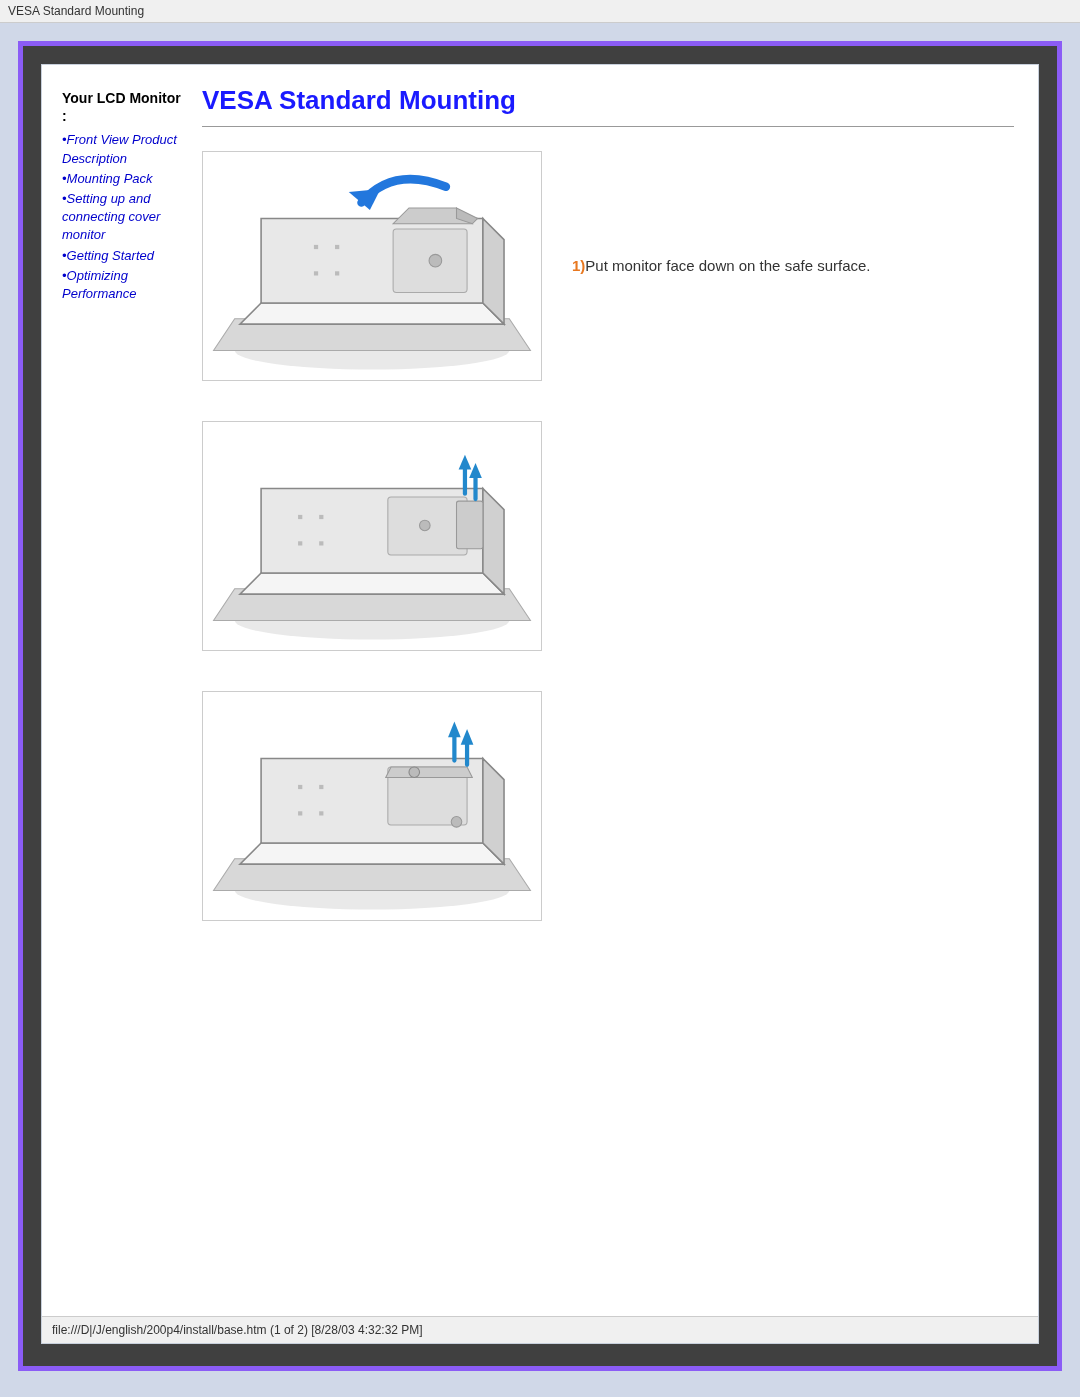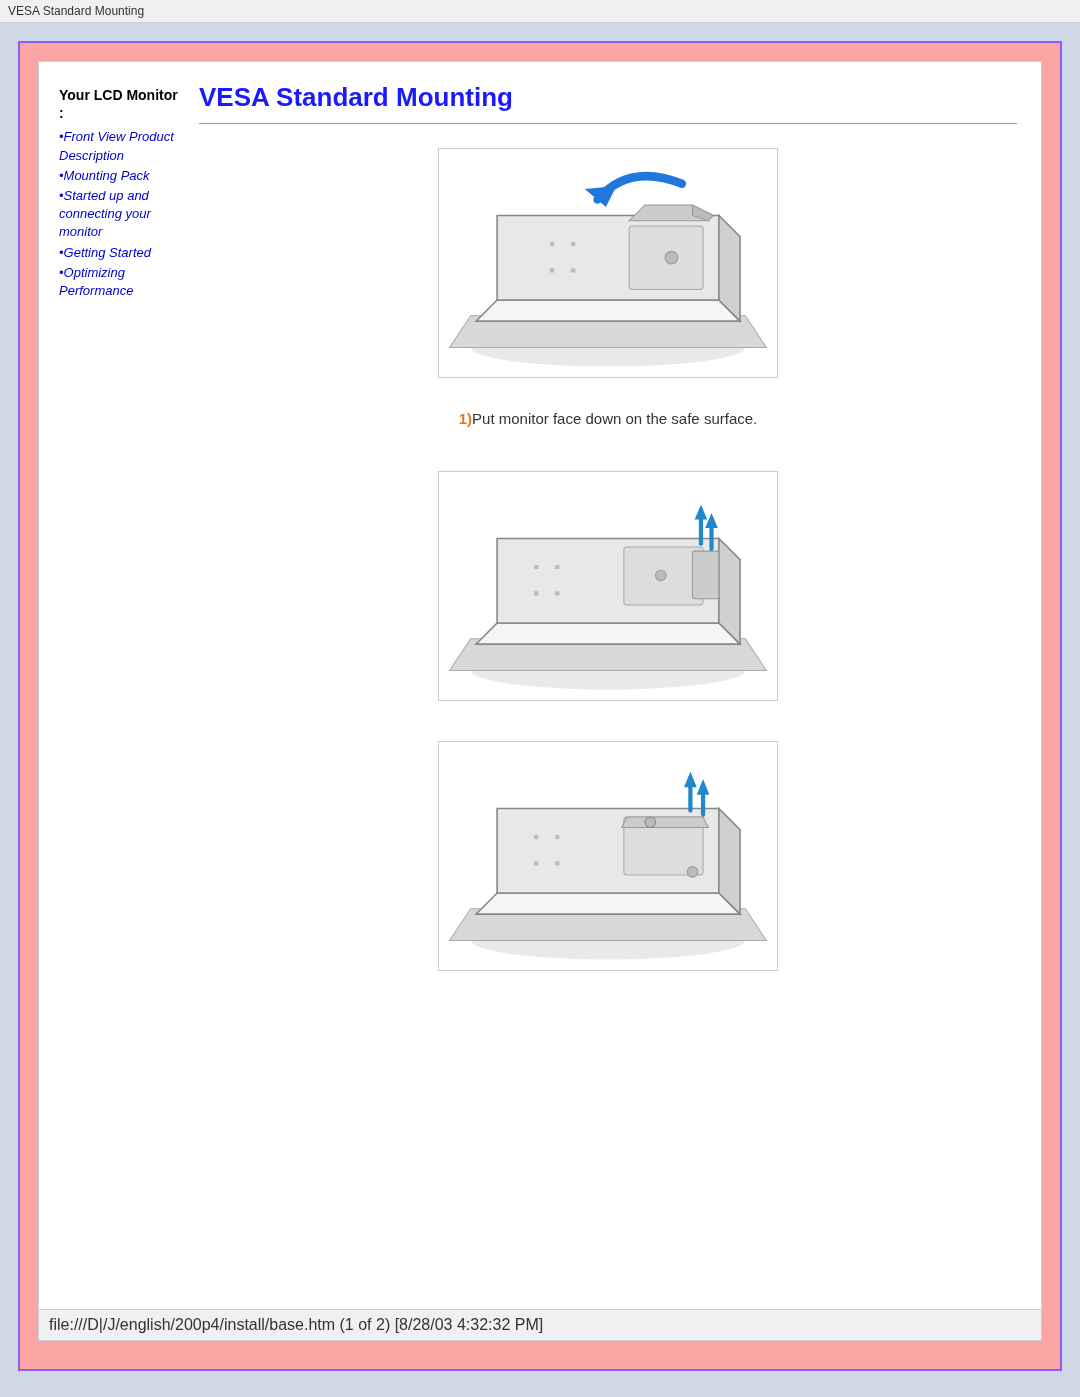--- a/index.html
+++ b/index.html
@@ -12,22 +12,22 @@
     }
     .title-bar {
       background: #f0f0f0;
       border-bottom: 1px solid #ccc;
       padding: 4px 8px;
       font-size: 12px;
       color: #333;
     }
     .outer-frame {
       margin: 18px 18px 0 18px;
-      background: #fca5a5;
-      border: 2px solid #8b5cf6;
+      background: #404040;
+      border: 5px solid #8b5cf6;
       padding: 18px;
       min-height: 1330px;
     }
     .inner-page {
       background: #ffffff;
       border: 1px solid #c8d0dc;
       display: flex;
       flex-direction: column;
       min-height: 1280px;
       padding: 0;
@@ -73,21 +73,20 @@
     hr.title-rule {
       border: none;
       border-top: 1px solid #999;
       margin-bottom: 24px;
     }
     .step-section {
       display: flex;
       align-items: center;
       margin-bottom: 40px;
       gap: 30px;
-      flex-direction: column;
     }
     .step-image {
       width: 340px;
       min-width: 340px;
       height: 230px;
       background: #fff;
       border: 1px solid #ccc;
       position: relative;
       display: flex;
       align-items: center;
@@ -103,21 +102,21 @@
       font-size: 15px;
       color: #333;
       line-height: 1.5;
     }
     .step-number {
       color: #e87820;
       font-weight: bold;
     }
     .status-bar {
       padding: 6px 10px;
-      font-size: 16px;
+      font-size: 12px;
       color: #333;
       background: #f0f0f0;
       border-top: 1px solid #ccc;
       margin-top: auto;
     }
   </style>
 </head>
 <body>
 
 <div class="title-bar">
@@ -125,21 +124,21 @@
 </div>
 
 <div class="outer-frame">
   <div class="inner-page">
     <div class="page-content">
 
       <div class="sidebar">
         <div class="sidebar-title">Your LCD Monitor :</div>
         <a class="sidebar-link" href="#">•Front View Product Description</a>
         <a class="sidebar-link" href="#">•Mounting Pack</a>
-        <a class="sidebar-link" href="#">•Started up and connecting your monitor</a>
+        <a class="sidebar-link" href="#">•Setting up and connecting cover monitor</a>
         <a class="sidebar-link" href="#">•Getting Started</a>
         <a class="sidebar-link" href="#">•Optimizing Performance</a>
       </div>
 
       <div class="main-content">
         <div class="page-title">VESA Standard Mounting</div>
         <hr class="title-rule">
 
         <div class="step-section">
           <div class="step-image">

